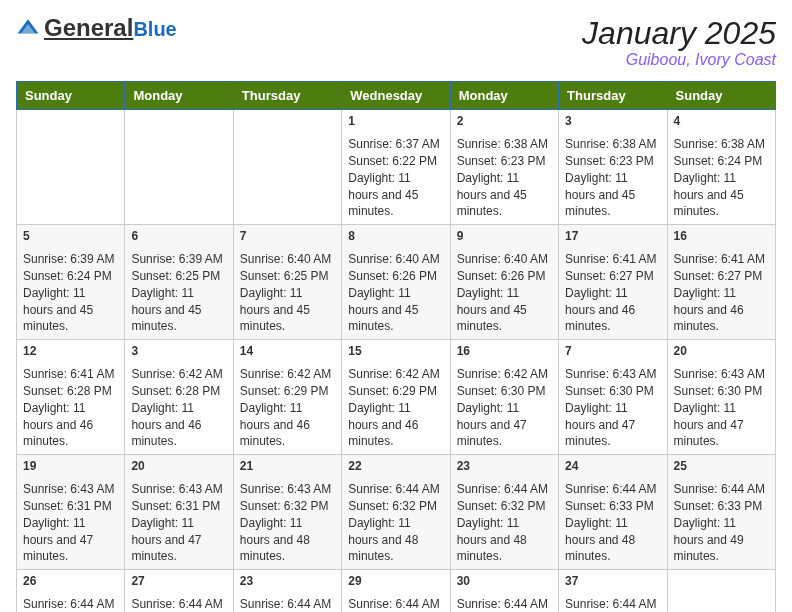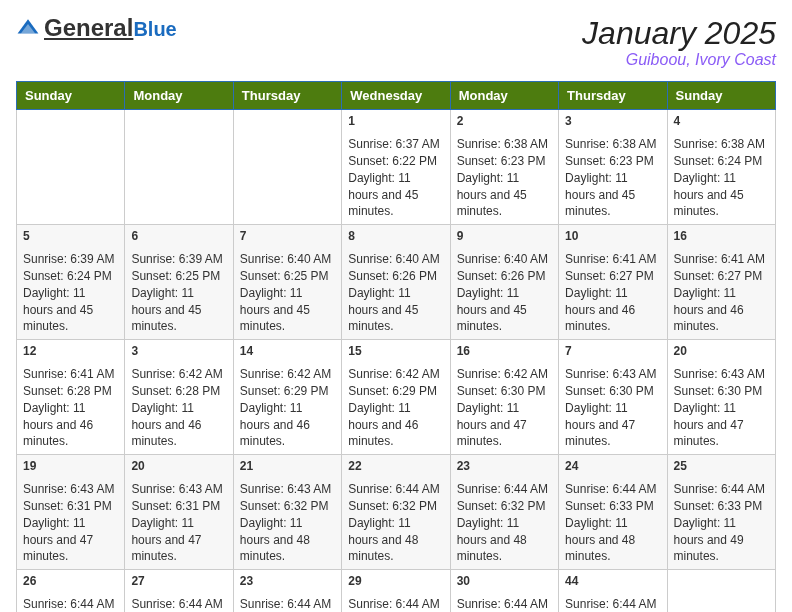--- a/index.html
+++ b/index.html
@@ -184,21 +184,21 @@
 Sunset: 6:26 PM
 Daylight: 11 hours and 45 minutes.</div>
         </td>
         <td>
           <span class="day-number">9</span>
           <div class="day-info" style="white-space: pre-line;">Sunrise: 6:40 AM
 Sunset: 6:26 PM
 Daylight: 11 hours and 45 minutes.</div>
         </td>
         <td>
-          <span class="day-number">10</span>
+          <span class="day-number">17</span>
           <div class="day-info" style="white-space: pre-line;">Sunrise: 6:41 AM
 Sunset: 6:27 PM
 Daylight: 11 hours and 46 minutes.</div>
         </td>
         <td>
           <span class="day-number">16</span>
           <div class="day-info" style="white-space: pre-line;">Sunrise: 6:41 AM
 Sunset: 6:27 PM
 Daylight: 11 hours and 46 minutes.</div>
         </td>
@@ -316,21 +316,21 @@
 Sunset: 6:34 PM
 Daylight: 11 hours and 50 minutes.</div>
         </td>
         <td>
           <span class="day-number">30</span>
           <div class="day-info" style="white-space: pre-line;">Sunrise: 6:44 AM
 Sunset: 6:35 PM
 Daylight: 11 hours and 50 minutes.</div>
         </td>
         <td>
-          <span class="day-number">44</span>
+          <span class="day-number">37</span>
           <div class="day-info" style="white-space: pre-line;">Sunrise: 6:44 AM
 Sunset: 6:35 PM
 Daylight: 11 hours and 50 minutes.</div>
         </td>
         <td class="empty-cell"></td>
       </tr>
     </tbody>
 </table>
 
 </body></html>

